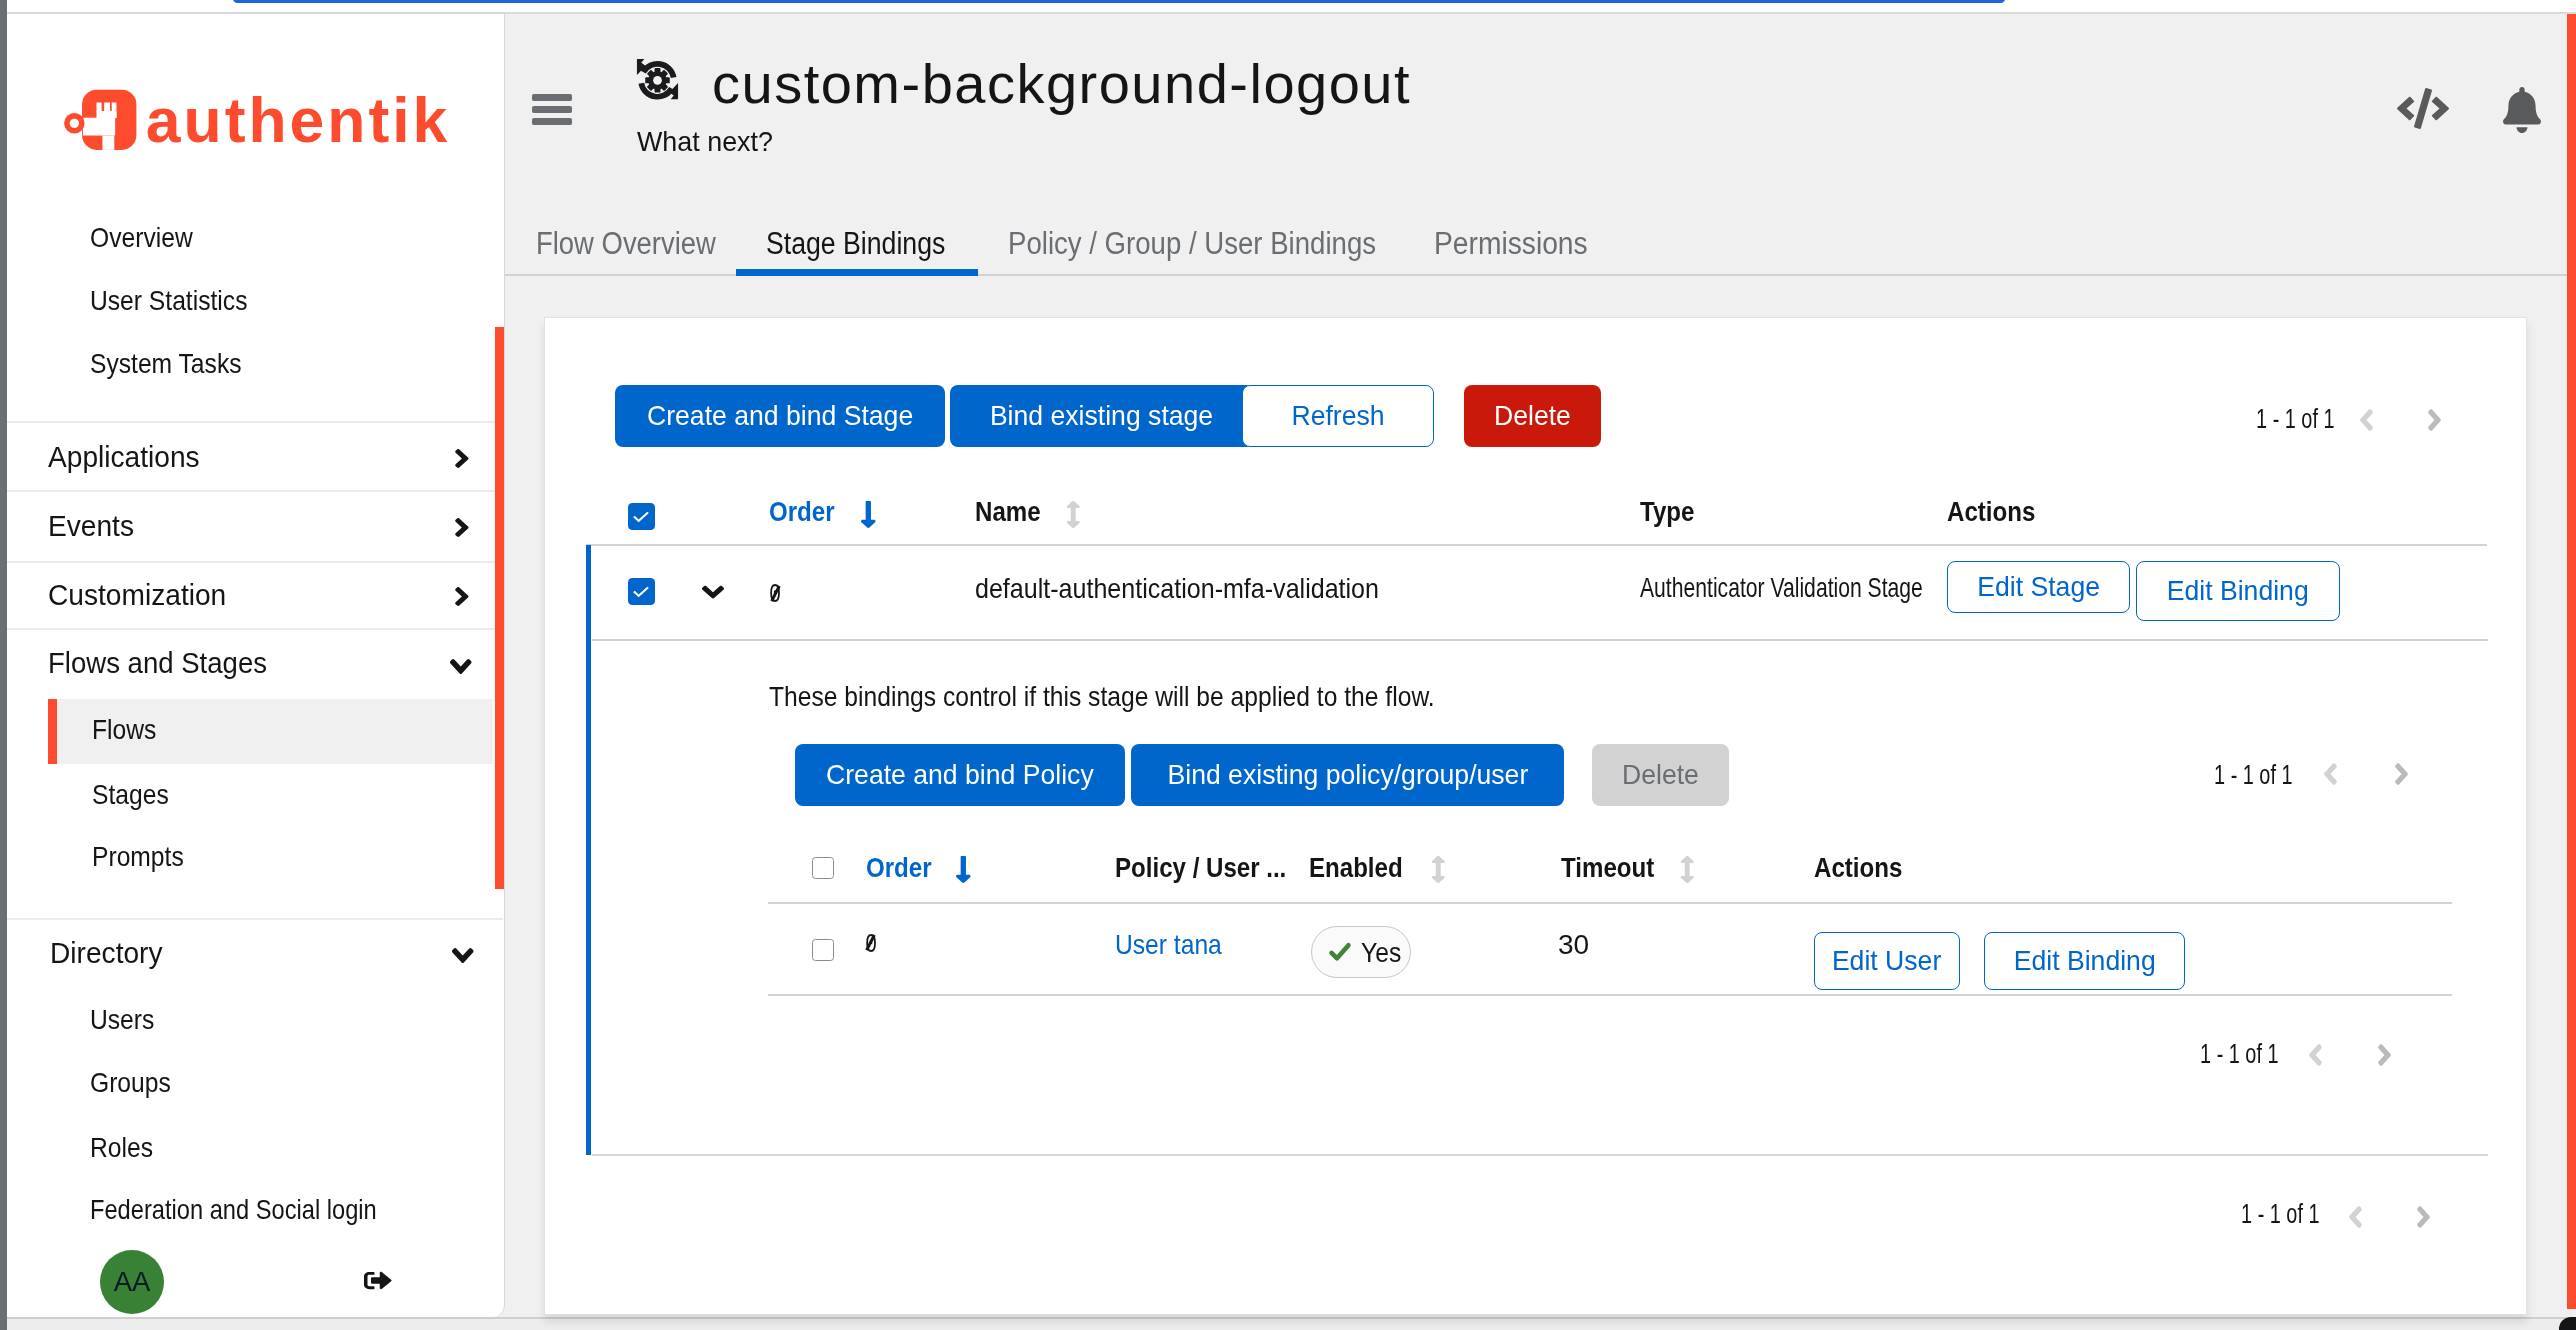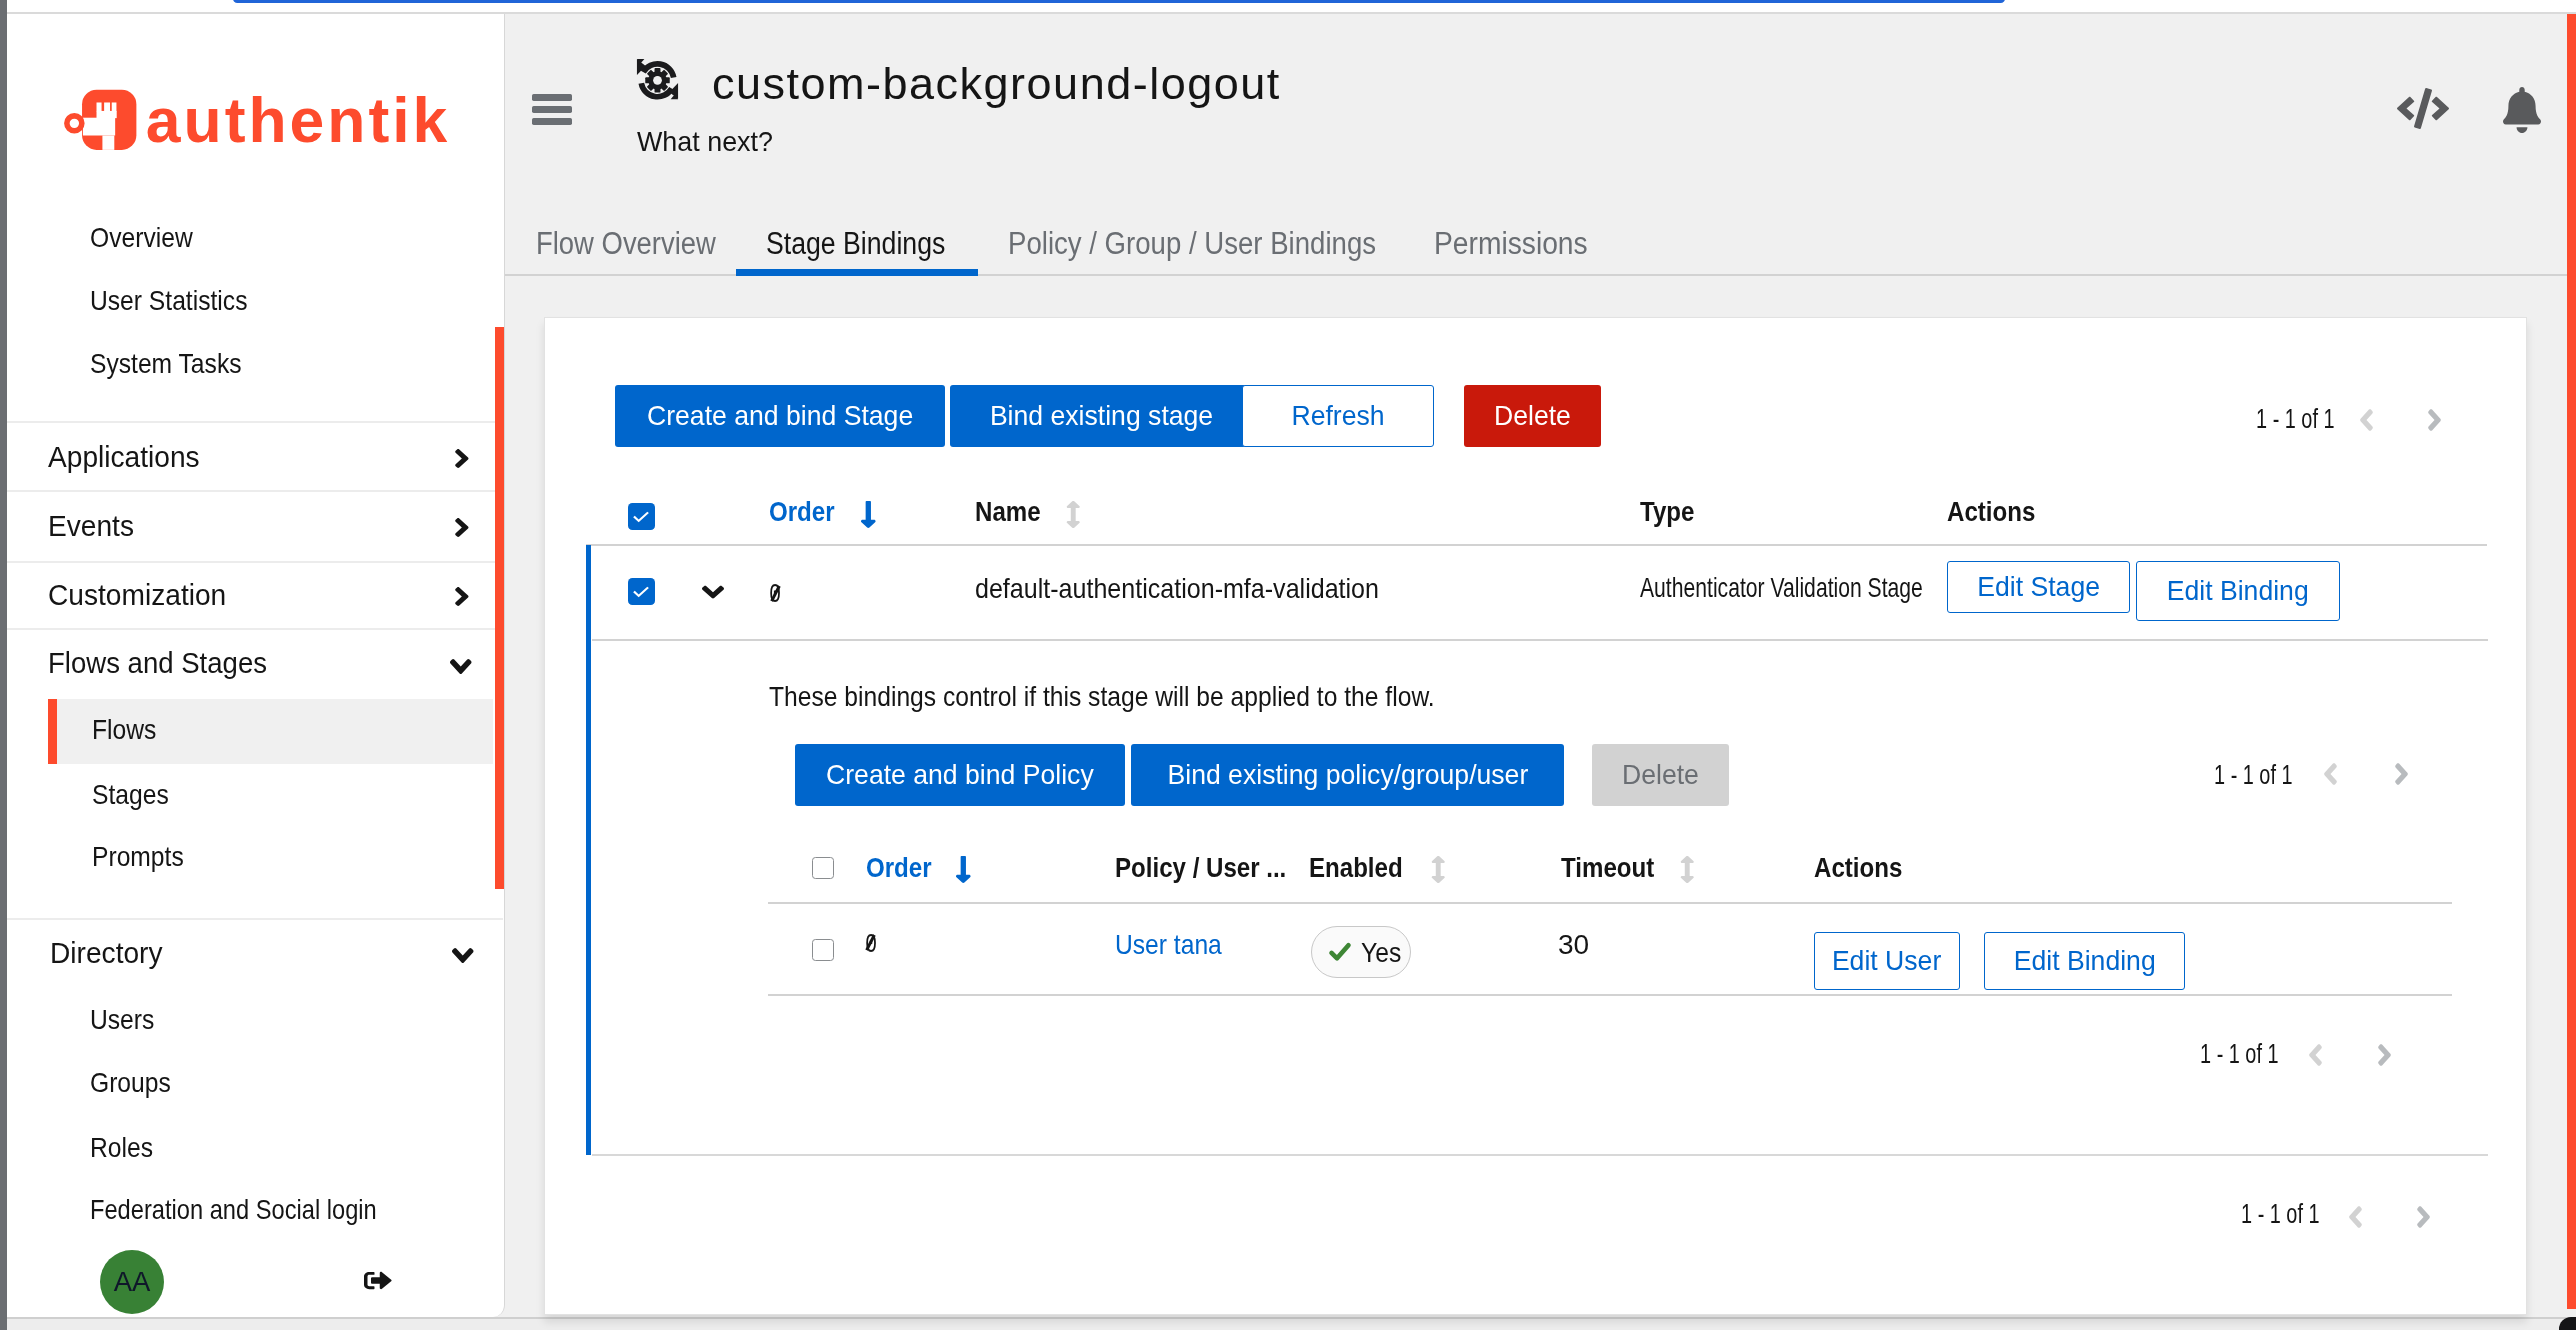--- a/index.html
+++ b/index.html
@@ -1,21 +1,21 @@
 <!DOCTYPE html>
 <html style="font-size:13.7px"><head>
 <meta charset="utf-8">
 <style>
 * { margin:0; padding:0; box-sizing:border-box; }
 html,body { width:2576px; height:1331px; background:#fff; font-family:"Liberation Sans", sans-serif; overflow:hidden; position:relative; color:#151515; }
 .abs { position:absolute; }
 .tx { position:absolute; font-size:28px; line-height:28px; transform:scaleX(.88); transform-origin:0 0; white-space:nowrap; }
 .txb { position:absolute; font-size:28px; line-height:28px; font-weight:bold; transform:scaleX(.86); transform-origin:0 0; white-space:nowrap; }
 .pagr { position:absolute; font-size:28px; line-height:28px; transform:scaleX(.71); transform-origin:100% 0; white-space:nowrap; }
-.btn { position:absolute; display:flex; align-items:center; justify-content:center; border-radius:3px; }
+.btn { position:absolute; display:flex; align-items:center; justify-content:center; border-radius:8px; }
 .btn span { font-size:28px; transform:scaleX(.95); transform-origin:50% 50%; white-space:nowrap; }
 .btn-primary { background:#0066cc; color:#fff; }
 .btn-danger { background:#c9190b; color:#fff; }
 .btn-outline { background:#fff; color:#0066cc; border:1.7px solid #0066cc; }
 .btn-disabled { background:#d2d2d2; color:#6a6e73; }
 .hline { position:absolute; background:#d2d2d2; height:1.7px; }
 .zero { position:absolute; font-family:"Liberation Mono",monospace; font-size:27px; line-height:27px; transform:scaleX(.75); transform-origin:0 0; }
 .zslash { position:absolute; width:2.6px; background:#151515; transform:rotate(27deg); }
 </style>
 </head>
@@ -49,21 +49,21 @@
       <rect x="-3.4" y="-14" width="6.8" height="28" rx="1"></rect>
       <rect x="-3.4" y="-14" width="6.8" height="28" rx="1" transform="rotate(45)"></rect>
       <rect x="-3.4" y="-14" width="6.8" height="28" rx="1" transform="rotate(90)"></rect>
       <rect x="-3.4" y="-14" width="6.8" height="28" rx="1" transform="rotate(135)"></rect>
       <circle r="10.5"></circle>
       <circle r="5" fill="#f0f0f0"></circle>
     </g>
   </g>
 </svg>
 
-<div class="abs" style="left:712px;top:62px;font-size:45px;line-height:43px;letter-spacing:1.5px;">custom-background-logout</div>
+<div class="abs" style="left:712px;top:62px;font-size:56px;line-height:43px;letter-spacing:1.5px;">custom-background-logout</div>
 <div class="tx" style="left:637px;top:128px;transform:scaleX(.96);">What next?</div>
 
 <svg class="abs" style="left:2397px;top:88px;" width="52" height="41" viewBox="0 0 640 512" preserveAspectRatio="none">
     <path fill="#595a5c" d="M278.9 511.5l-61-17.7c-6.4-1.8-10-8.5-8.2-14.9L346.2 8.7c1.8-6.4 8.5-10 14.9-8.2l61 17.7c6.4 1.8 10 8.5 8.2 14.9L293.8 503.3c-1.9 6.4-8.5 10.1-14.9 8.2zm-114-112.2l43.5-46.4c4.6-4.9 4.3-12.7-.8-17.2L117 256l90.6-79.7c5.1-4.5 5.5-12.3.8-17.2l-43.5-46.4c-4.5-4.8-12.1-5.1-17-.5L3.8 247.2c-5.1 4.7-5.1 12.8 0 17.5l144.1 135.1c4.9 4.6 12.5 4.3 17-.5zm327.2.6l144.1-135.1c5.1-4.7 5.1-12.8 0-17.5L492.1 112.1c-4.8-4.5-12.4-4.3-17 .5L431.6 159c-4.6 4.9-4.3 12.7.8 17.2L523 256l-90.6 79.7c-5.1 4.5-5.5 12.3-.8 17.2l43.5 46.4c4.5 4.9 12.1 5.1 17 .6z"></path>
   </svg>
 <svg class="abs" style="left:2503px;top:87px;" width="38" height="46" viewBox="0 0 448 512" preserveAspectRatio="none">
     <path fill="#595a5c" d="M224 512c35.32 0 63.97-28.65 63.97-64H160.03c0 35.35 28.65 64 63.97 64zm215.39-149.71c-19.32-20.76-55.47-51.99-55.47-154.29 0-77.7-54.48-139.9-127.94-155.16V32c0-17.67-14.32-32-31.98-32s-31.98 14.33-31.98 32v20.84C118.56 68.1 64.08 130.3 64.08 208c0 102.3-36.15 133.53-55.47 154.29-6 6.45-8.66 14.16-8.61 21.71.11 16.4 12.98 32 32.1 32h383.8c19.12 0 32-15.6 32.1-32 .05-7.55-2.61-15.27-8.61-21.71z"></path>
   </svg>
 
 <div class="abs" style="left:6.9px;top:274px;width:2569px;height:1.7px;background:#d2d2d2;"></div>

